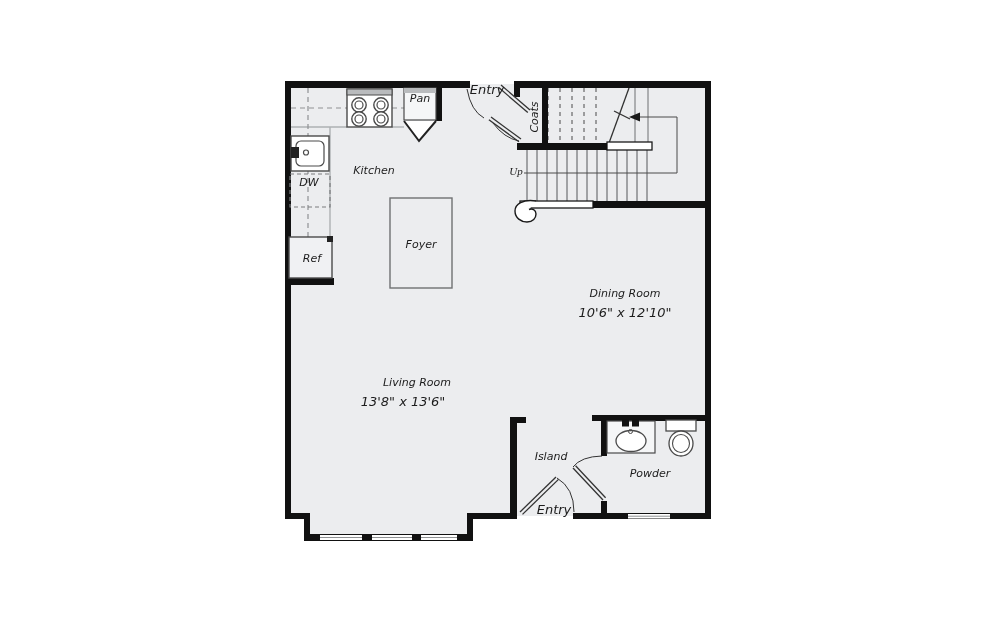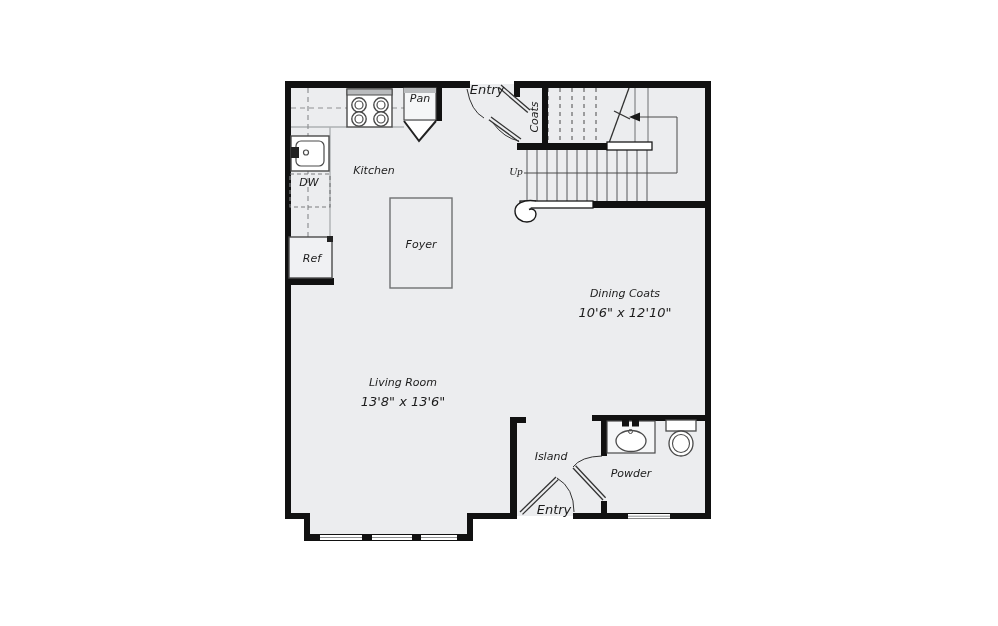--- a/index.html
+++ b/index.html
@@ -189,22 +189,22 @@
 
   <span class="lbl s15" style="left:374px;top:170px;">Kitchen</span>
   <span class="lbl s11" style="left:421px;top:244px;">Foyer</span>
   <span class="lbl s11" style="left:420px;top:98px;">Pan</span>
   <span class="lbl s11" style="left:309px;top:182px;">DW</span>
   <span class="lbl s11" style="left:312px;top:258px;">Ref</span>
   <span class="lbl s13" style="left:487px;top:89px;">Entry</span>
   <span class="lbl s11 rot" style="left:534px;top:117px;">Coats</span>
   <span class="lbl s11" style="left:516px;top:171px;font-family:Liberation Serif, serif;">Up</span>
 
-  <span class="lbl s15" style="left:625px;top:293px;">Dining Coats</span>
+  <span class="lbl s15" style="left:625px;top:293px;">Dining Room</span>
   <span class="lbl s13" style="left:625px;top:312px;">10'6" x 12'10"</span>
 
-  <span class="lbl s15" style="left:403px;top:382px;text-align:right;">Living Room</span>
+  <span class="lbl s15" style="left:417px;top:382px;text-align:right;">Living Room</span>
   <span class="lbl s13" style="left:403px;top:401px;">13'8" x 13'6"</span>
 
   <span class="lbl s15" style="left:551px;top:456px;">Island</span>
-  <span class="lbl s15" style="left:631px;top:473px;">Powder</span>
+  <span class="lbl s15" style="left:650px;top:473px;">Powder</span>
   <span class="lbl s13" style="left:554px;top:509px;">Entry</span>
 </div>
 
 </body></html>

